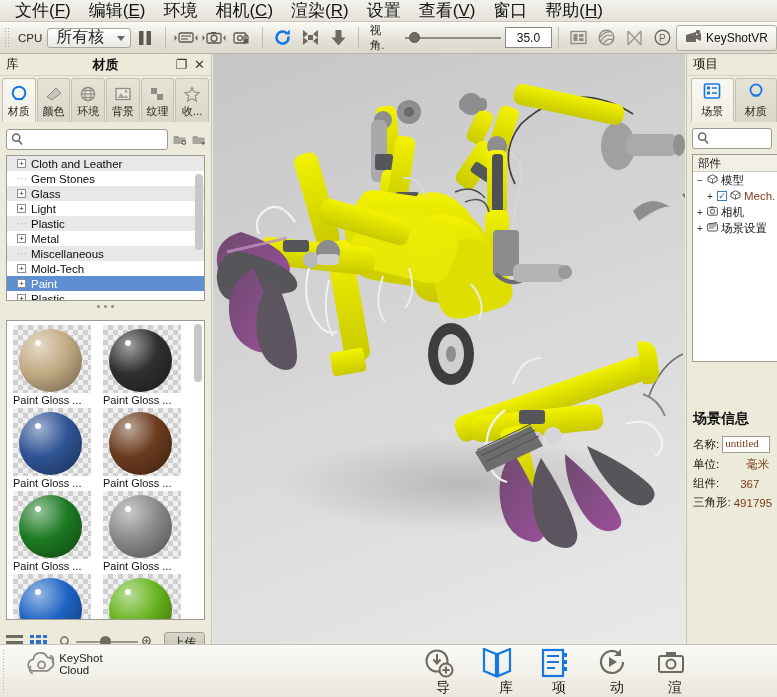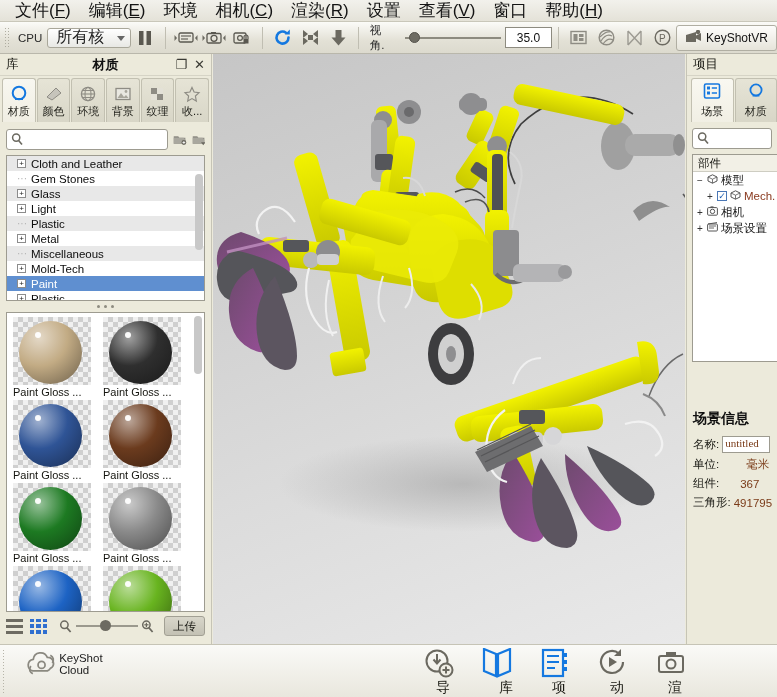--- a/index.html
+++ b/index.html
@@ -108,21 +108,21 @@
     display:inline-block; flex:none;
   }
   .dashlead { width:9px; margin-right:5px; text-align:center; color:#b3b3b3; font-size:10px; flex:none;}
   .tscroll { position:absolute; right:1px; top:18px; width:8px; height:76px;
     background:#c8c8c8; border-radius:4px; }
 
   #grip-dots { height:11px; display:flex; align-items:center; justify-content:center; gap:4px; }
   #grip-dots span { width:3px; height:3px; border-radius:50%; background:#8e8c80; }
 
   #grid-box {
-    margin:0 6px; height:300px; background:#fff; border:1px solid #9d9b90;
+    margin:8px 6px; height:300px; background:#fff; border:1px solid #9d9b90;
     position:relative; overflow:hidden;
   }
   .mat-grid { display:flex; flex-wrap:wrap; padding:4px 0 0 6px; gap:0 6px; }
   .mat-cell { width:84px; margin-bottom:2px; }
   .ball-wrap { width:78px; height:68px; position:relative; overflow:hidden;
     background-image:
       linear-gradient(45deg,#cfcfcf 25%,transparent 25%,transparent 75%,#cfcfcf 75%),
       linear-gradient(45deg,#cfcfcf 25%,transparent 25%,transparent 75%,#cfcfcf 75%);
     background-size:10px 10px; background-position:0 0,5px 5px; background-color:#f0f0f0;
   }

